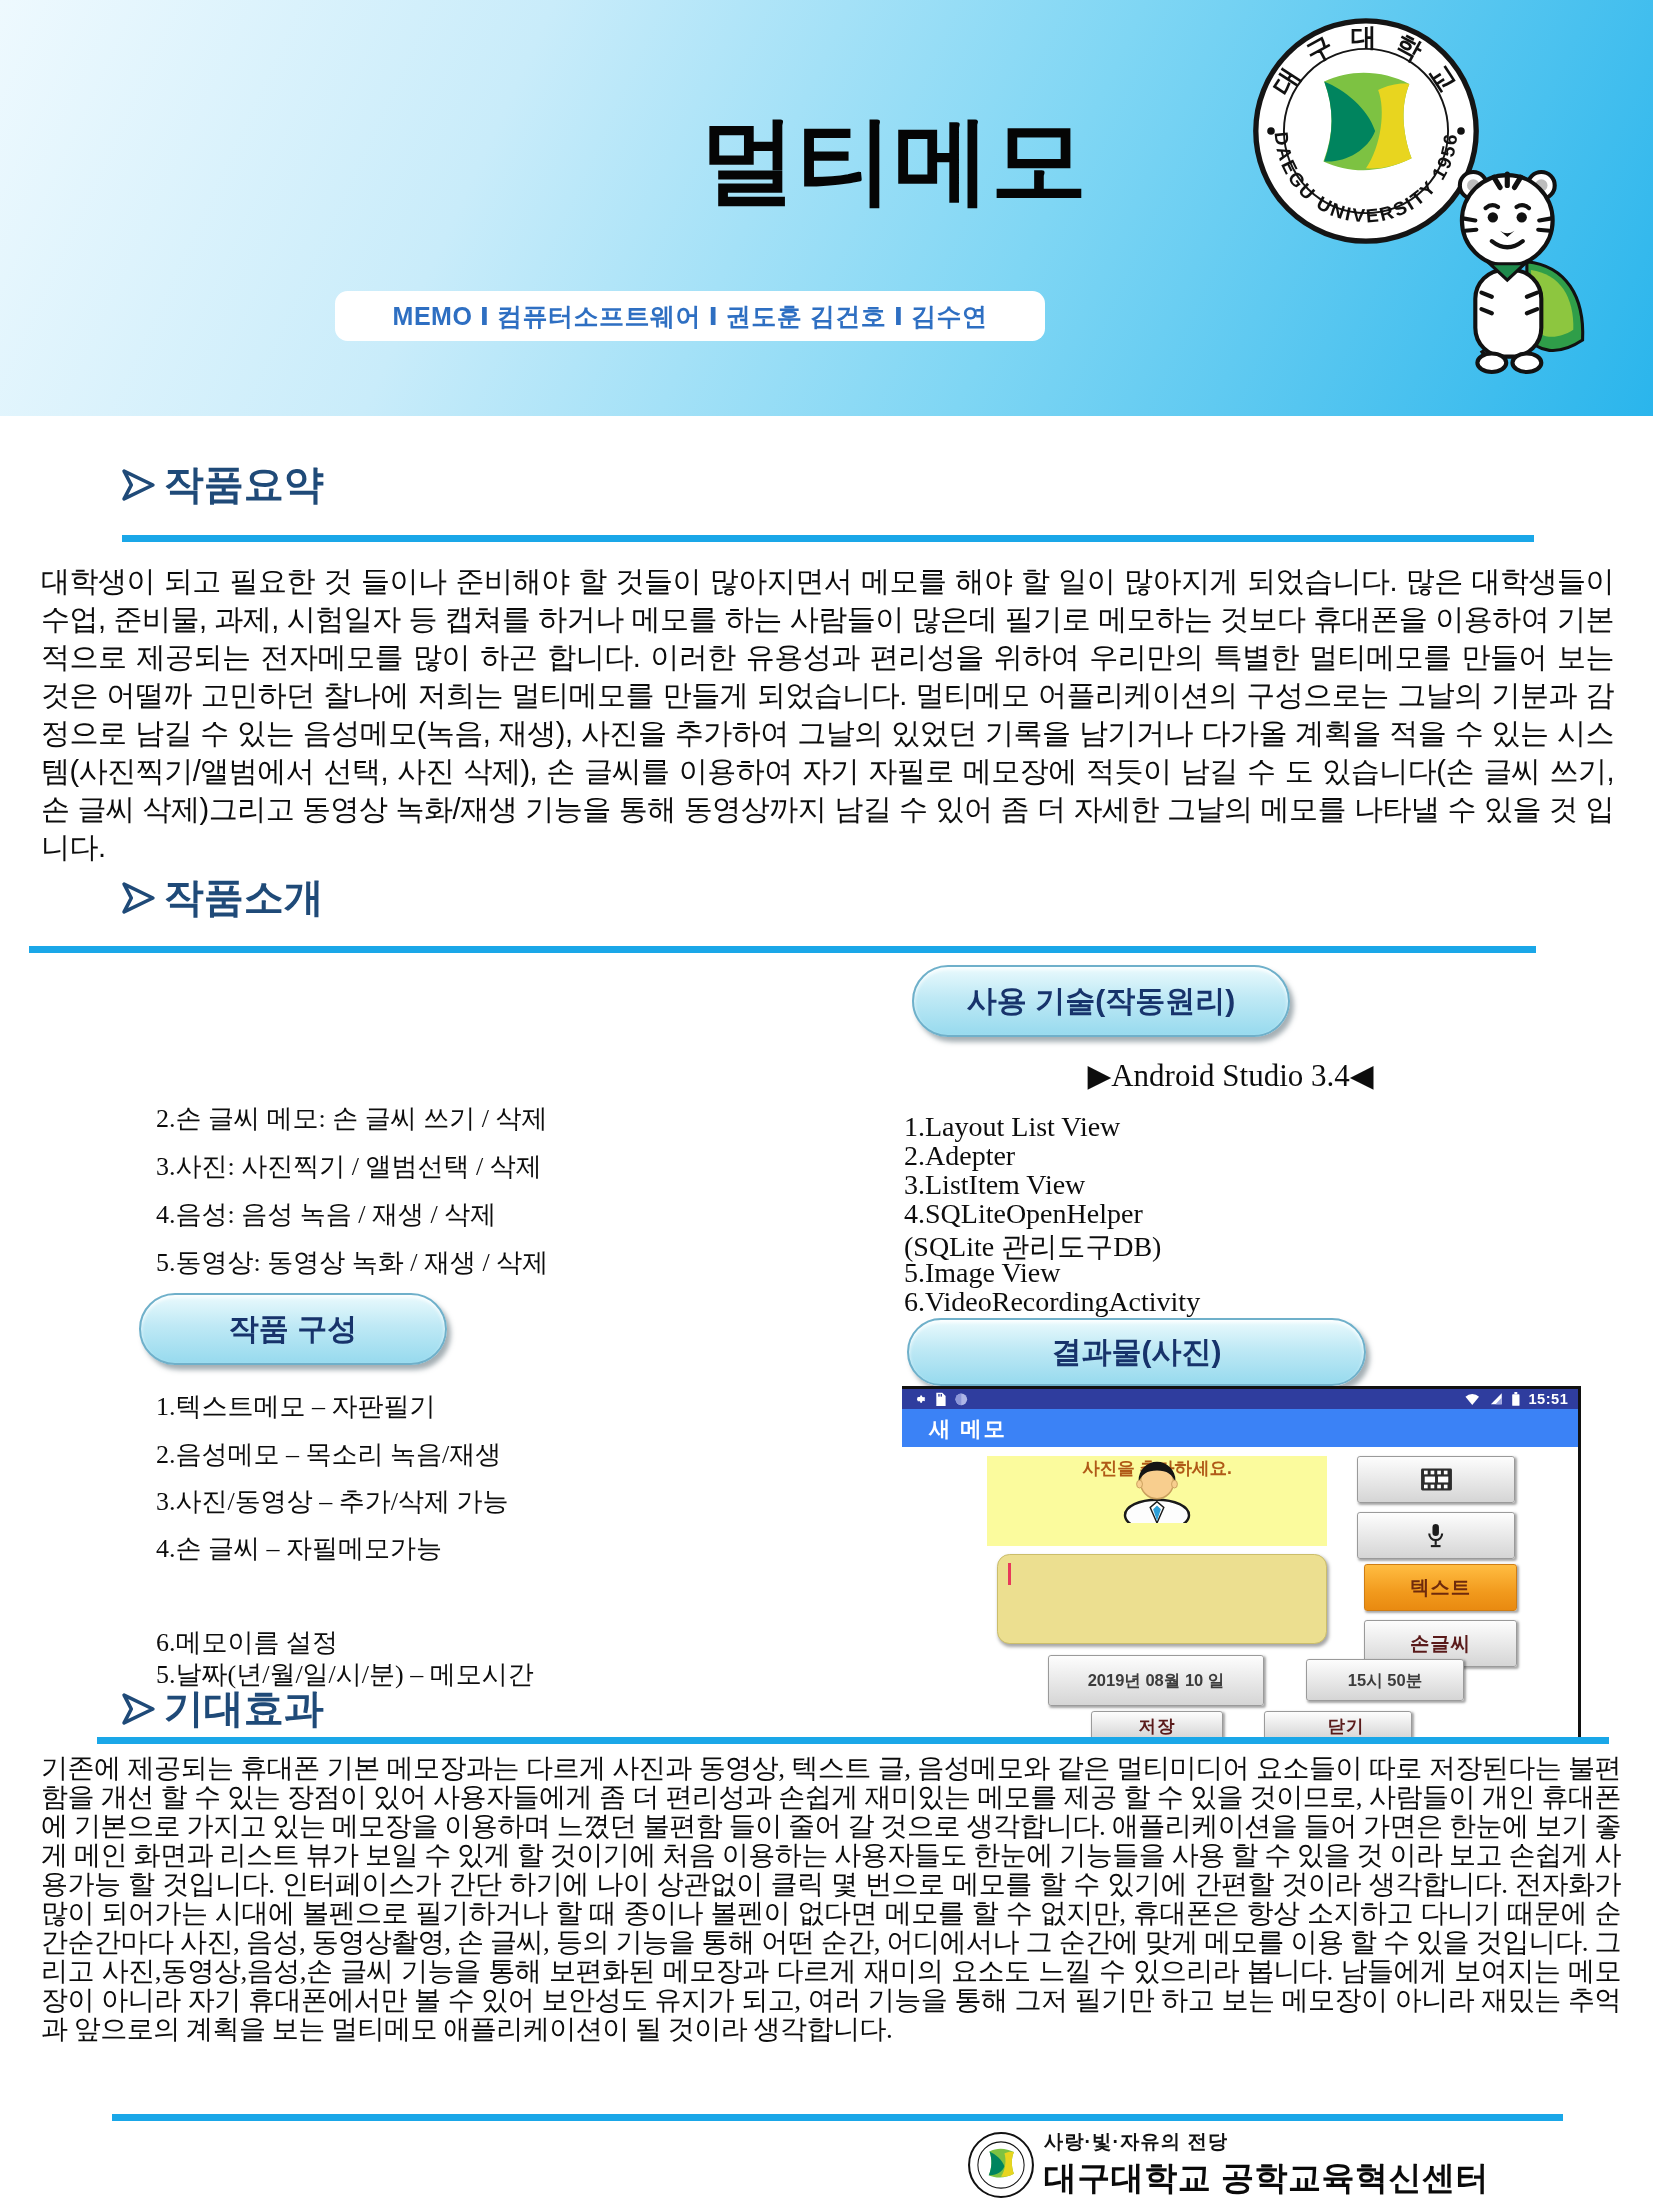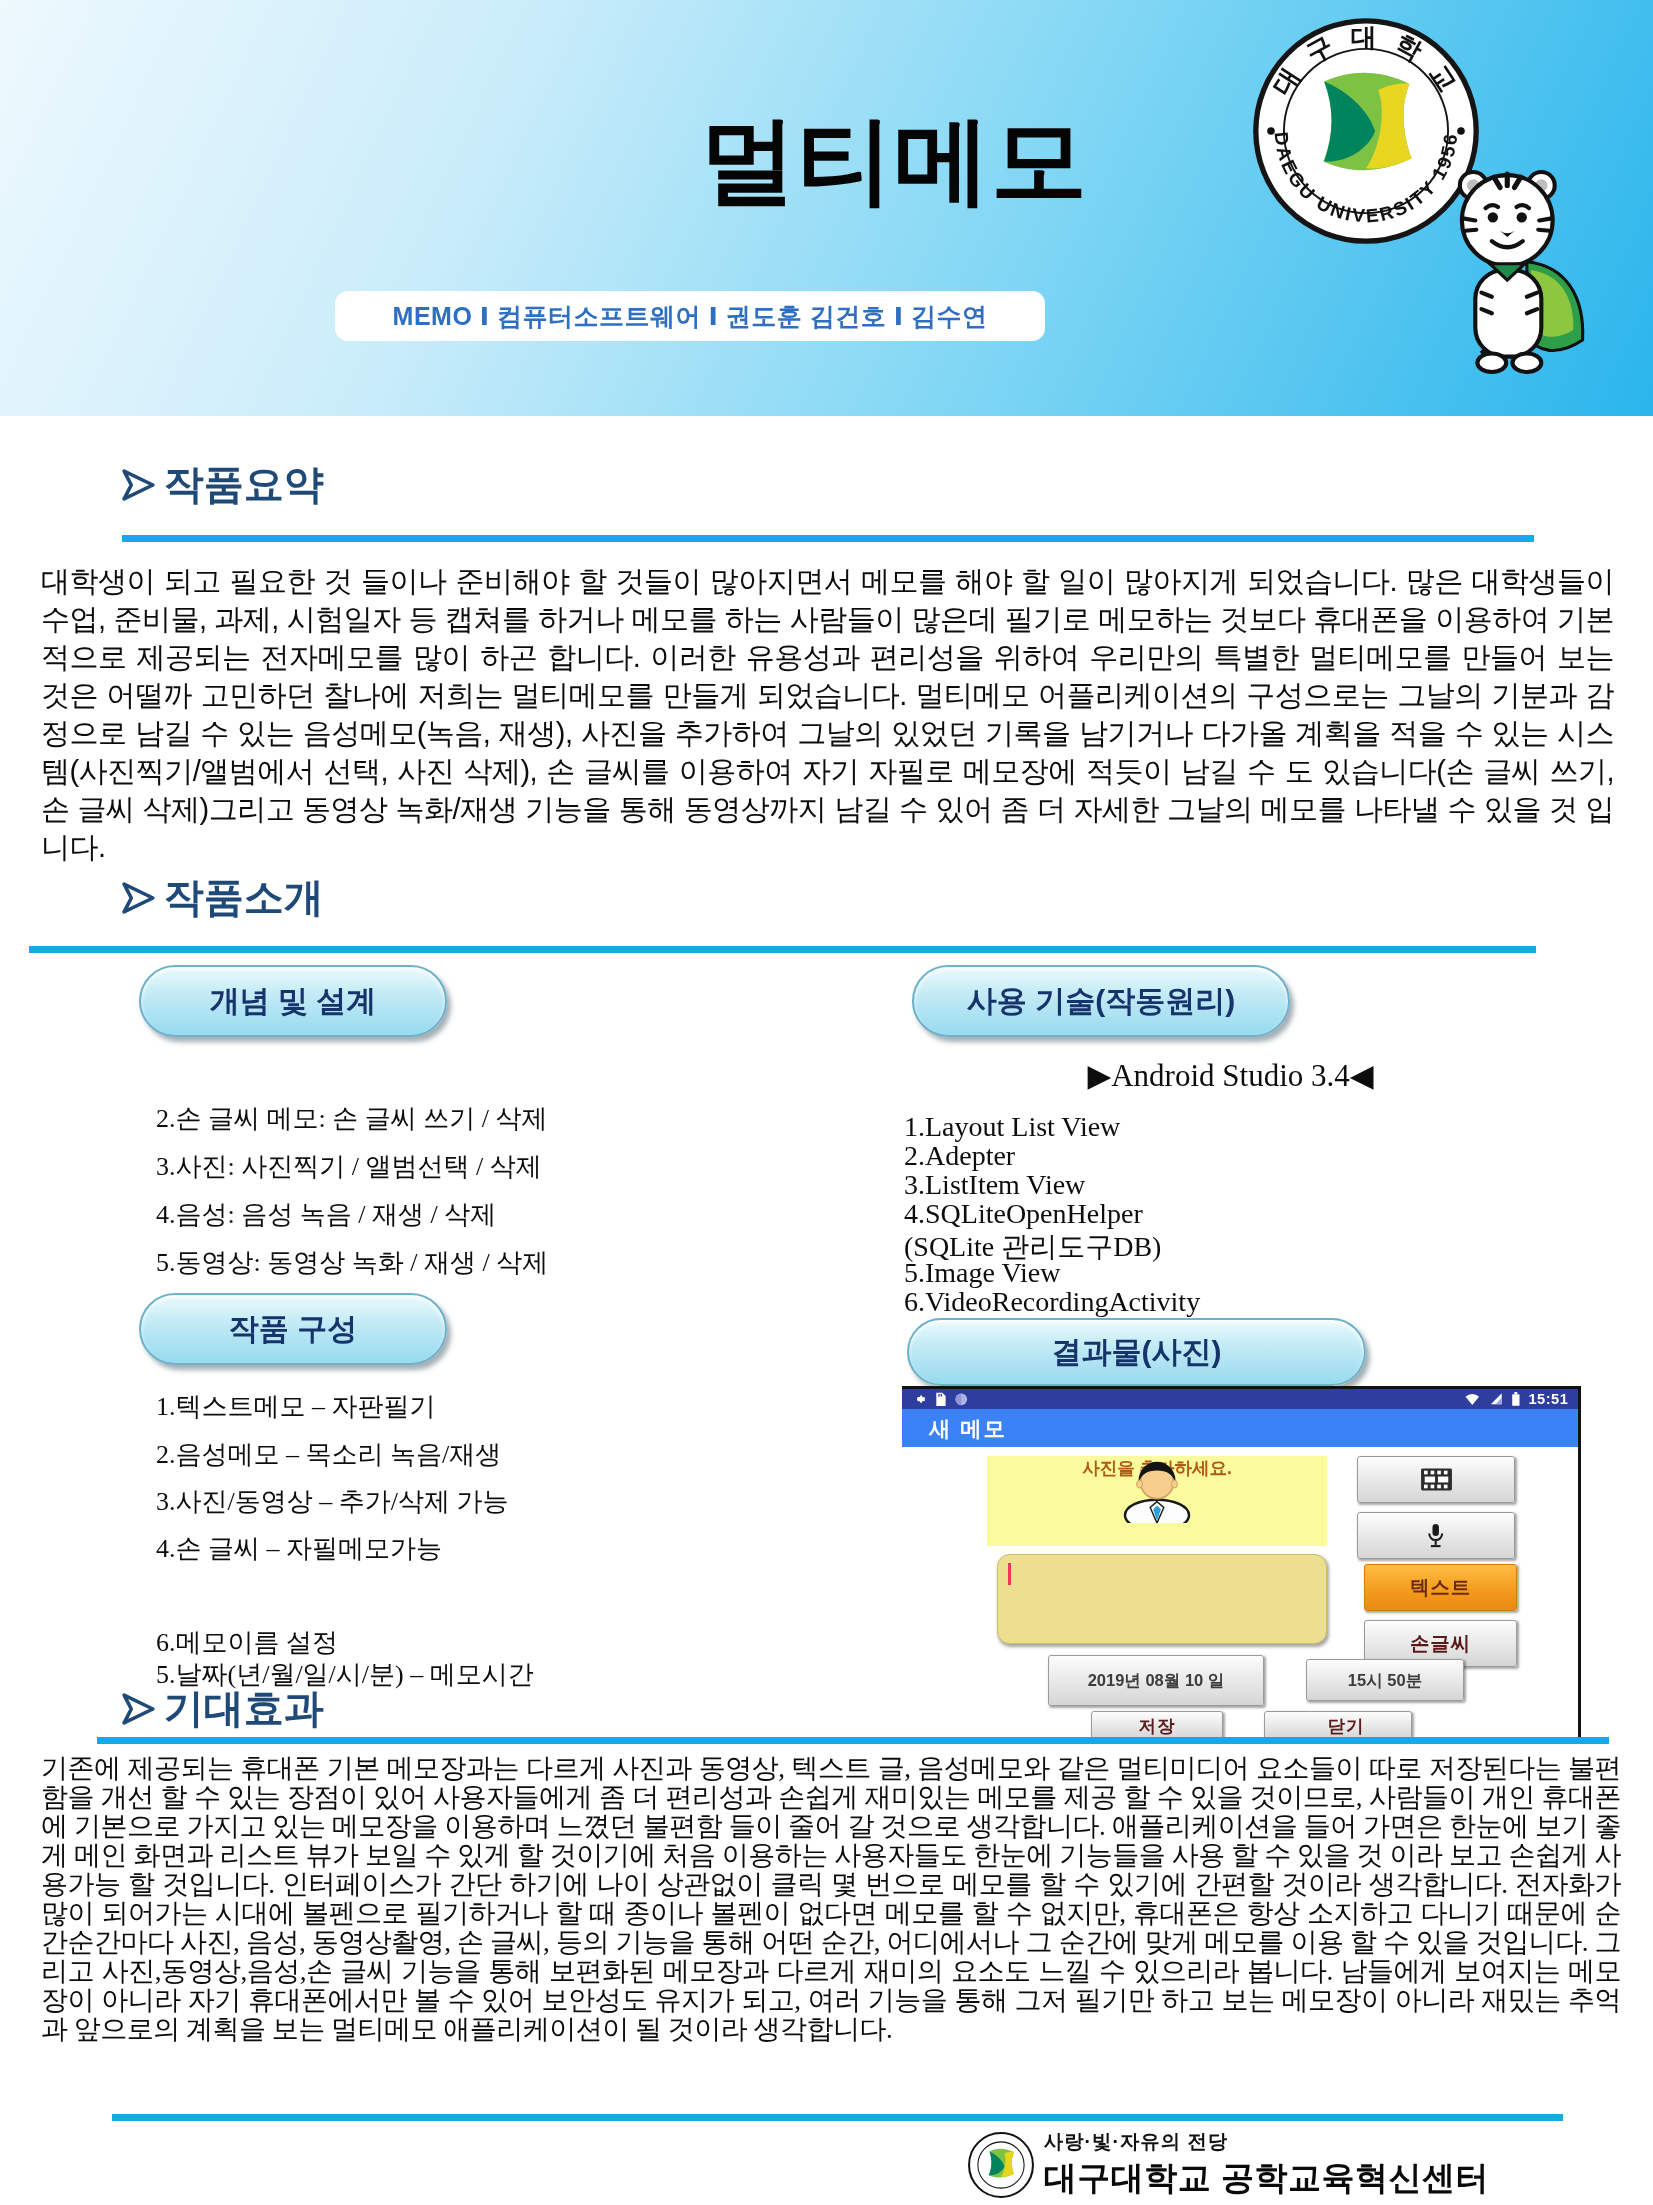--- a/index.html
+++ b/index.html
@@ -158,23 +158,20 @@
   <div class="para summary"> 대학생이 되고 필요한 것 들이나 준비해야 할 것들이 많아지면서 메모를 해야 할 일이 많아지게 되었습니다. 많은 대학생들이 수업, 준비물, 과제, 시험일자 등 캡쳐를 하거나 메모를 하는 사람들이 많은데 필기로 메모하는 것보다 휴대폰을 이용하여 기본적으로 제공되는 전자메모를 많이 하곤 합니다. 이러한 유용성과 편리성을 위하여 우리만의 특별한 멀티메모를 만들어 보는 것은 어떨까 고민하던 찰나에 저희는 멀티메모를 만들게 되었습니다. 멀티메모 어플리케이션의 구성으로는 그날의 기분과 감정으로 남길 수 있는 음성메모(녹음, 재생), 사진을 추가하여 그날의 있었던 기록을 남기거나 다가올 계획을 적을 수 있는 시스템(사진찍기/앨범에서 선택, 사진 삭제), 손 글씨를 이용하여 자기 자필로 메모장에 적듯이 남길 수 도 있습니다(손 글씨 쓰기, 손 글씨 삭제)그리고 동영상 녹화/재생 기능을 통해 동영상까지 남길 수 있어 좀 더 자세한 그날의 메모를 나타낼 수 있을 것 입니다.</div>
 
   <div class="sec-head" style="left:121px;top:870px;">
     <svg class="arrow" viewBox="0 0 70 70">
       <path d="M6,8 L62,35 L6,62 L20,35 Z" fill="#ffffff" stroke="#1f4a78" stroke-width="7" stroke-linejoin="round"></path>
     </svg>
     <span>작품소개</span>
   </div>
   <div class="rule" style="left:29px;top:946px;width:1507px;"></div>
 
-  <div class="pill" style="left:139px;top:965px;width:304px;height:68px;">
-    <span>개념 및 설계</span>
-  </div>
   <div class="list-item" style="left:156px;top:1101px;">2.손 글씨 메모: 손 글씨 쓰기 / 삭제</div>
   <div class="list-item" style="left:156px;top:1149px;">3.사진: 사진찍기 / 앨범선택 / 삭제</div>
   <div class="list-item" style="left:156px;top:1197px;">4.음성: 음성 녹음 / 재생 / 삭제</div>
   <div class="list-item" style="left:156px;top:1245px;">5.동영상: 동영상 녹화 / 재생 / 삭제</div>
 
   <div class="pill" style="left:139px;top:1293px;width:304px;height:68px;">
     <span>작품 구성</span>
   </div>
   <div class="list-item" style="left:156px;top:1389px;">1.텍스트메모 – 자판필기</div>
   <div class="list-item" style="left:156px;top:1437px;">2.음성메모 – 목소리 녹음/재생</div>

